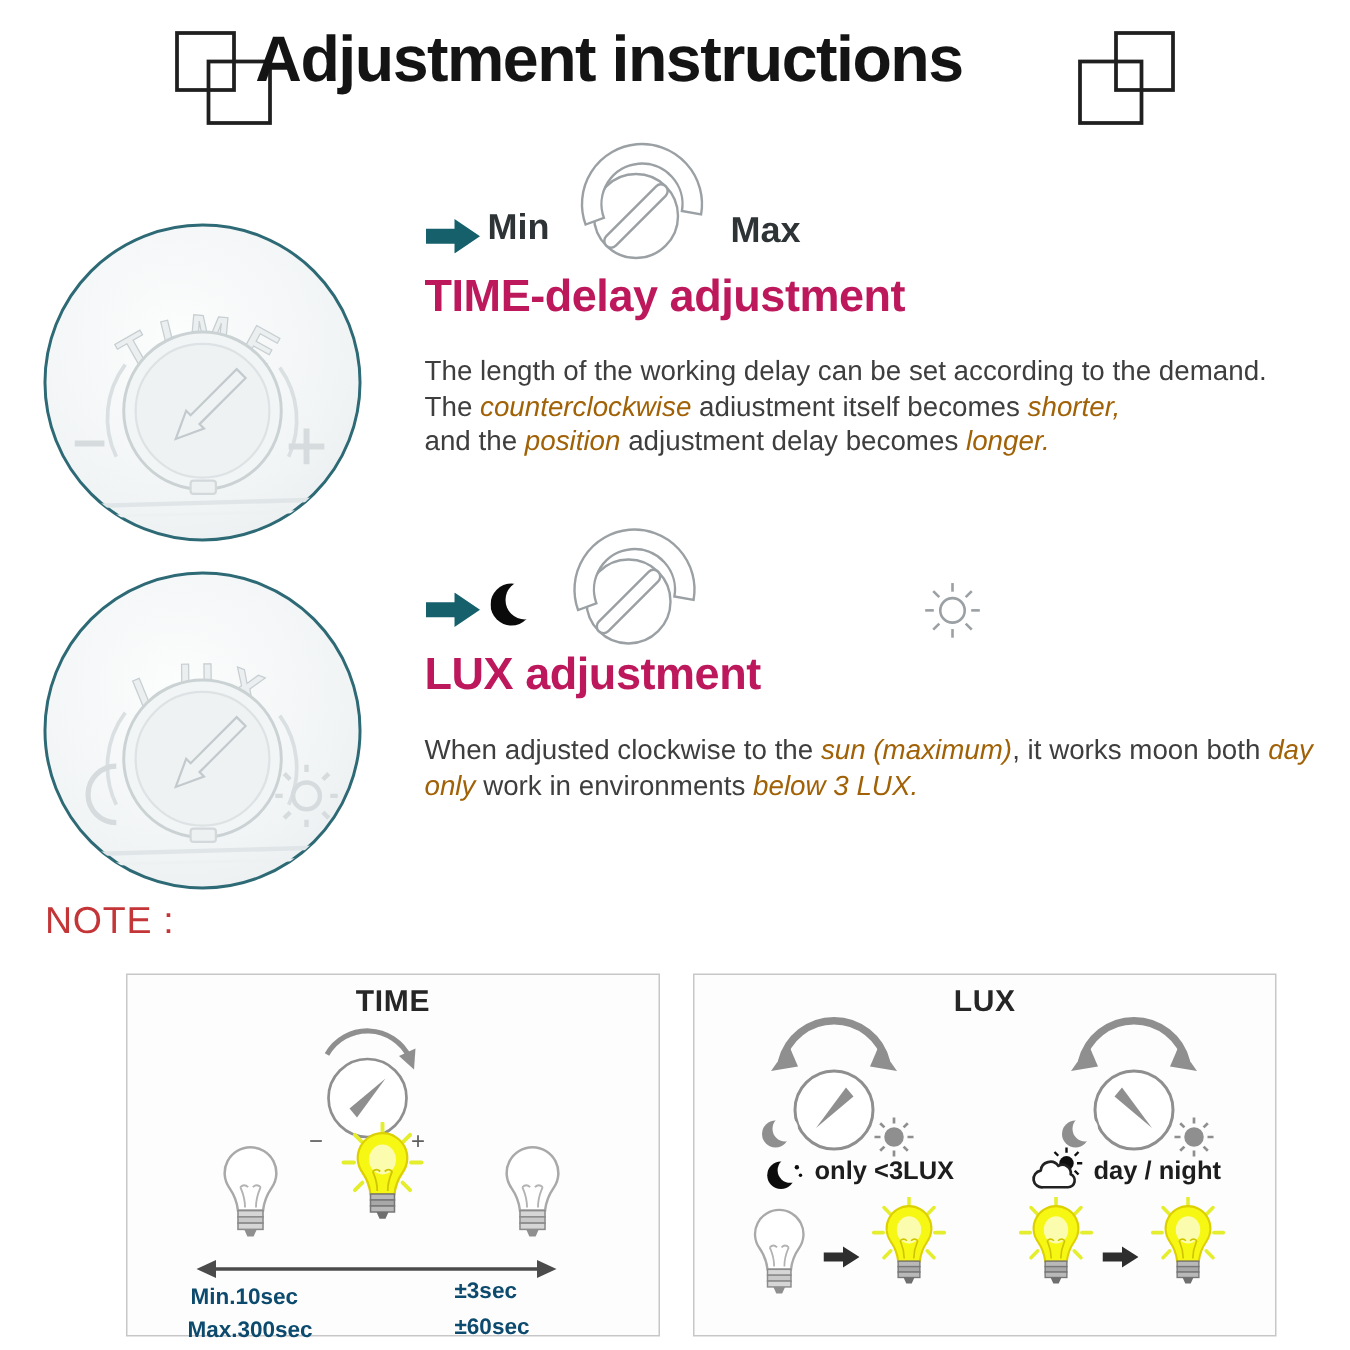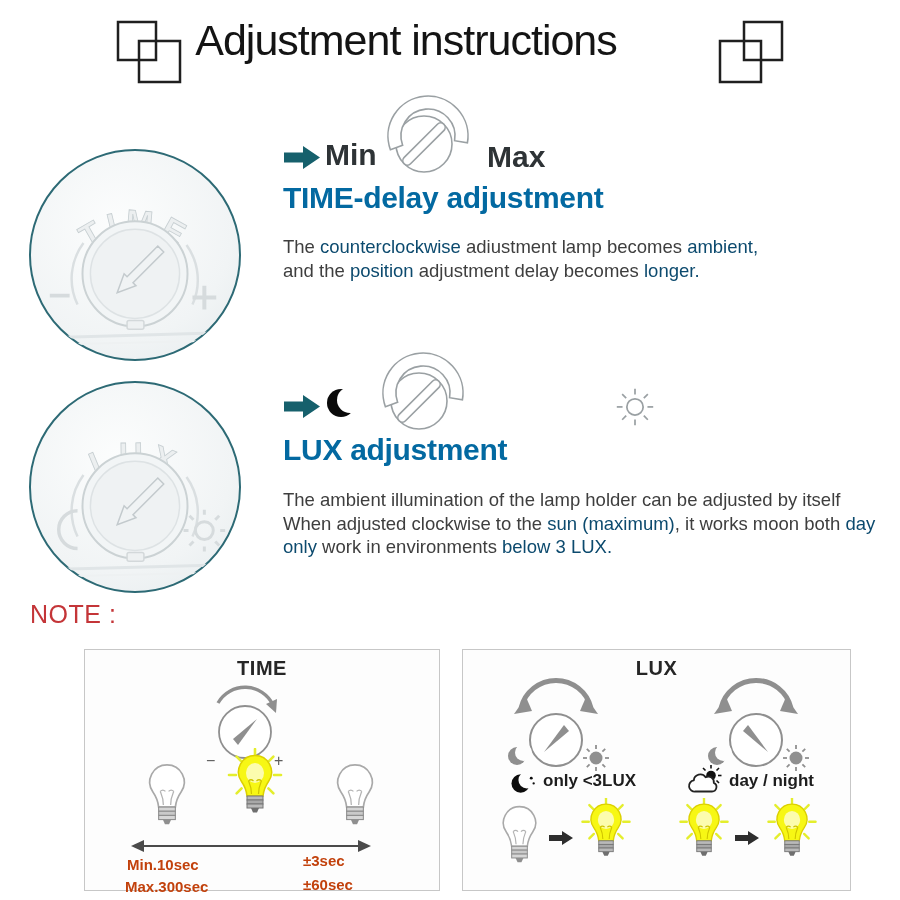--- a/index.html
+++ b/index.html
@@ -3,43 +3,43 @@
 <meta charset="utf-8">
 <style>
   html,body{margin:0;padding:0;}
   body{
     width:900px;height:900px;position:relative;overflow:hidden;
     background:#ffffff;
     font-family:"Liberation Sans", sans-serif;
     color:#3f3f3f;
   }
   .abs{position:absolute;}
-  .red{color:#0c4a6e;}
+  .red{color:#a16207;font-style:italic;}
   .page-title{
     top:16px;left:0;width:812px;text-align:center;
-    font-size:43px;font-weight:normal;letter-spacing:-1px;color:#141414;
+    font-size:43px;font-weight:bold;letter-spacing:-1px;color:#141414;
   }
   .sec-heading{
-    font-size:30px;font-weight:bold;color:#0369a1;letter-spacing:-0.3px;
+    font-size:30px;font-weight:bold;color:#be185d;letter-spacing:-0.3px;
   }
   .minmax{
-    font-size:30px;color:#2e3336;font-weight:bold;
+    font-size:24px;color:#2e3336;font-weight:bold;
   }
   .body-text{font-size:18.5px;line-height:23.6px;color:#3e3e3e;white-space:nowrap;}
   .note-row{display:flex;align-items:center;gap:8px;white-space:nowrap;}
   .note-label{font-size:25px;color:#c43538;letter-spacing:0.5px;}
   .note-text{font-size:17.5px;color:#353535;letter-spacing:-0.2px;}
   .diagram-box{
     border:1px solid #c7c7c7;background:#fdfdfd;box-sizing:border-box;
   }
   .box-title{
     top:7px;left:0;width:100%;text-align:center;
     font-size:20px;font-weight:bold;color:#262626;letter-spacing:0.5px;
   }
-  .box-small{font-size:15px;font-weight:bold;color:#c2410c;white-space:nowrap;}
+  .box-small{font-size:15px;font-weight:bold;color:#0c4a6e;white-space:nowrap;}
   .box-caption{font-size:17px;font-weight:bold;color:#1d1d1d;white-space:nowrap;text-align:center;}
 </style>
 </head>
 <body>
 
 <svg width="0" height="0" style="position:absolute">
   <defs>
     <radialGradient id="pgrad" cx="42%" cy="36%" r="78%">
       <stop offset="0%" stop-color="#fcfdfd"></stop>
       <stop offset="70%" stop-color="#f1f4f5"></stop>
@@ -120,21 +120,22 @@
 </svg>
 <div class="abs minmax" style="left:325px;top:138px">Min</div>
 <svg class="abs" style="left:382px;top:94px;width:90px;height:80px" viewBox="0 0 90 80">
   <use href="#g-knob"></use>
 </svg>
 <div class="abs minmax" style="left:487px;top:140px">Max</div>
 
 <div class="abs sec-heading" style="left:283px;top:181px">TIME-delay adjustment</div>
 
 <div class="abs" style="left:283px;top:235px">
-  <div class="body-text"><span>The </span><span class="red">counterclockwise</span><span> adiustment lamp becomes </span><span class="red">ambient,</span></div>
+  <div class="body-text"><span>The length of the working delay can be set according to the demand.</span></div>
+  <div class="body-text"><span>The </span><span class="red">counterclockwise</span><span> adiustment itself becomes </span><span class="red">shorter,</span></div>
   <div class="body-text"><span>and the </span><span class="red">position</span><span> adjustment delay becomes </span><span class="red">longer.</span></div>
 </div>
 
 <svg class="abs" style="left:28px;top:380px;width:214px;height:214px" viewBox="0 0 216 216">
   <clipPath id="pclip2">
       <circle cx="108" cy="108" r="106"></circle>
     </clipPath>
   <circle cx="108" cy="108" r="106" fill="url(#pgrad)" stroke="#2d6a75" stroke-width="2"></circle>
   <g clip-path="url(#pclip2)">
     <line x1="0" y1="192" x2="216" y2="186" stroke="#e0e5e7" stroke-width="3"></line>
@@ -184,21 +185,20 @@
     <line x1="33.2" y1="16.8" x2="37.4" y2="12.6"></line>
       <line x1="14.8" y1="16.8" x2="10.6" y2="12.6"></line>
     <line x1="33.2" y1="35.2" x2="37.4" y2="39.4"></line>
       <line x1="14.8" y1="35.2" x2="10.6" y2="39.4"></line>
   </g>
 </svg>
 
 <div class="abs sec-heading" style="left:283px;top:433px">LUX adjustment</div>
 
 <div class="abs" style="left:283px;top:488px">
-  <div class="body-text"><span>The ambient illumination of the lamp holder can be adjusted by itself</span></div>
   <div class="body-text"><span>When adjusted clockwise to the </span><span class="red">sun (maximum)</span><span>, it works moon both </span><span class="red">day</span></div>
   <div class="body-text"><span class="red">only</span><span> work in environments </span><span class="red">below 3 LUX.</span></div>
 </div>
 
 <div class="abs note-row" style="left:30px;top:600px">
   <span class="note-label">NOTE :</span>
 </div>
 
 <div class="abs diagram-box" style="left:84px;top:649px;width:356px;height:242px">
   <div class="abs box-title">TIME</div>

